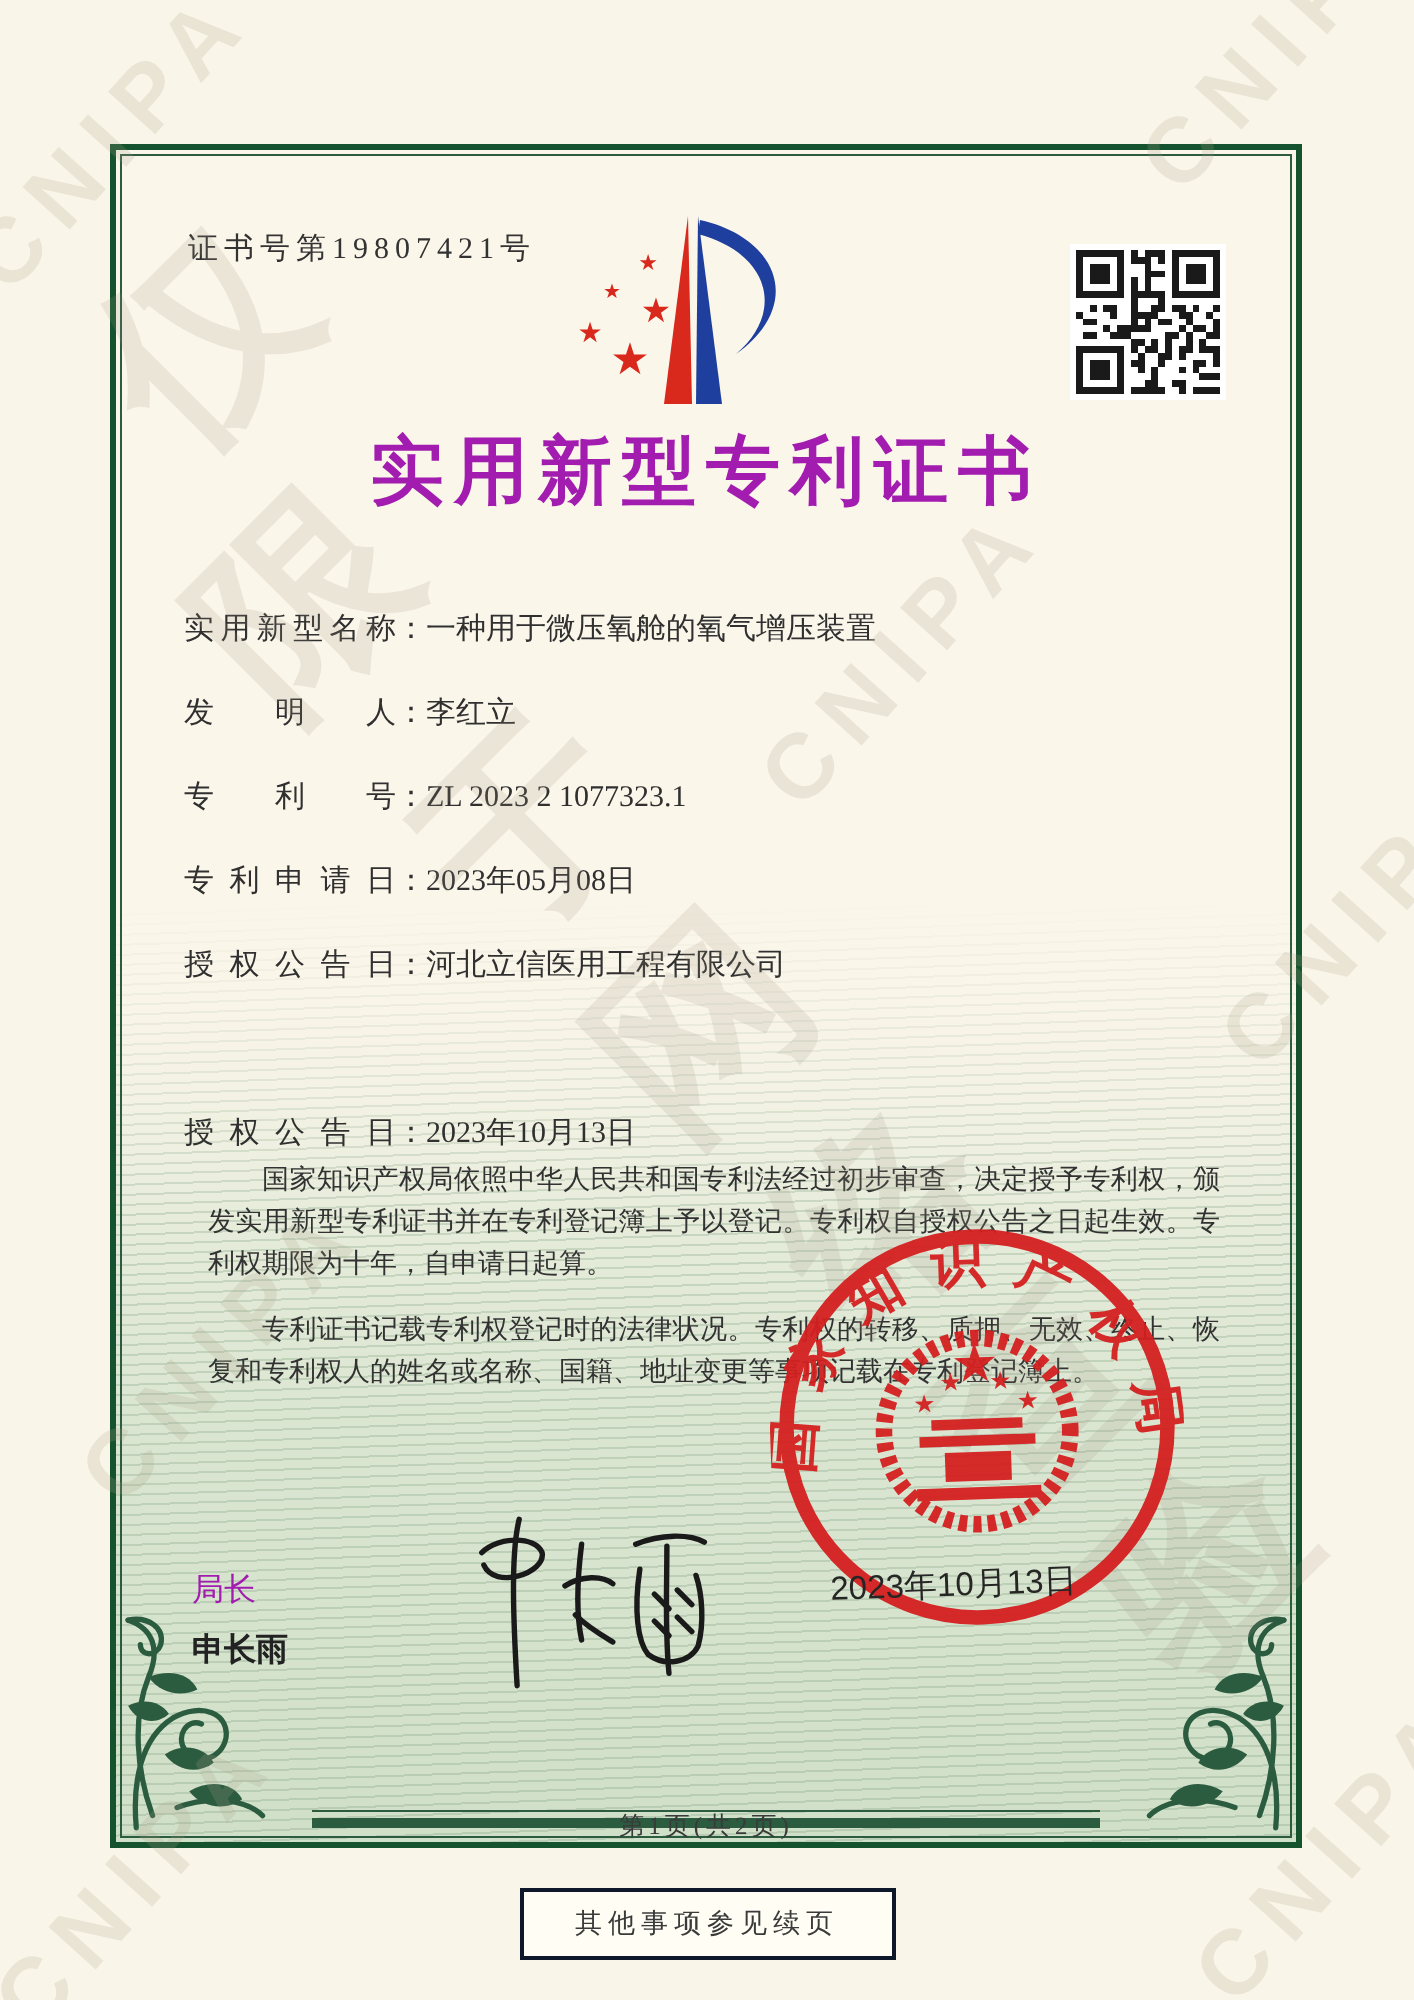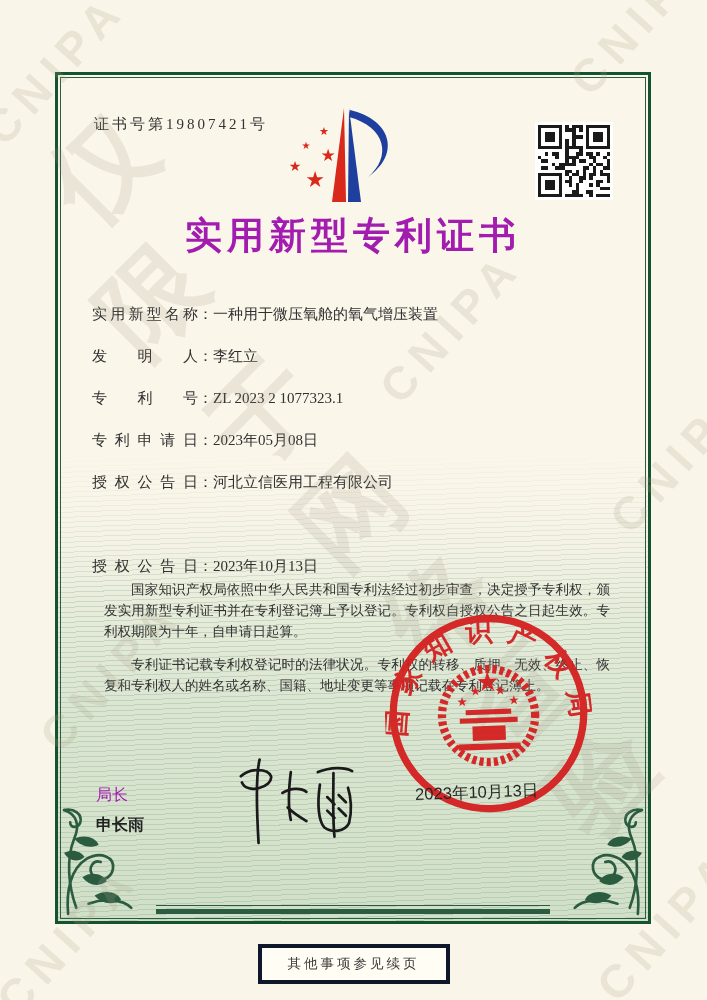--- a/index.html
+++ b/index.html
@@ -47,21 +47,21 @@
   .paras p + p{margin-top:7px;}
   .sig-title{position:absolute;left:38px;top:710px;font-size:16px;
              font-family:"Liberation Sans","DejaVu Sans",sans-serif;color:#a21caf;}
   .sig-name{position:absolute;left:38px;top:740px;font-size:16px;
             font-family:"Liberation Sans","DejaVu Sans",sans-serif;color:#222;font-weight:bold;}
   .sig-svg{position:absolute;left:132px;top:668px;width:212px;height:104px;}
   .seal{position:absolute;left:385px;top:610px;width:207px;height:207px;transform:rotate(-2deg);opacity:0.95;}
   .page-no{position:absolute;left:0;right:0;top:830px;text-align:center;font-size:12.5px;
            letter-spacing:2px;color:#3a3a3a;}
   .footer-box{position:absolute;left:50%;top:944px;transform:translateX(-50%);z-index:8;
-              background:#fffdf4;border:4px solid #0f172a;padding:7px 26px;font-size:13.5px;
+              background:#fffdf4;border:2px solid #0f172a;padding:7px 26px;font-size:13.5px;
               letter-spacing:3px;color:#3a3a3a;white-space:nowrap;}
 </style>
 </head>
 <body>
 
 <div class="page">
 
   <div class="wm-layer">
     <span class="wm-cnipa" style="left:-38px;top:42px">CNIPA</span>
     <span class="wm-cnipa" style="left:548px;top:-8px">CNIPA</span>
@@ -305,20 +305,21 @@
           <path d="M86,28 C98,23 112,23 119,27"></path>
           <path d="M101,29 C101,50 100,70 102,90"></path>
           <path d="M88,40 C85,60 87,75 92,81 C100,87 112,85 116,77 C119,66 118,52 115,43"></path>
           <path d="M95,52 l7,7"></path>
             <path d="M106,50 l7,7"></path>
           <path d="M95,65 l7,7"></path>
             <path d="M106,63 l7,7"></path>
         </g>
       </svg>
 
+      <div class="page-no">第1页(共2页)</div>
     </div>
   </div>
 
   <svg class="seal" style="z-index:12" viewBox="0 0 200 200">
     <circle cx="100" cy="100" r="92" fill="none" stroke="#d42020" stroke-width="7"></circle>
     <defs>
       <path id="sealArc" d="M 28,144 A 80,80 0 1 1 172,144" fill="none"></path>
     </defs>
     <text style="font-size:26px;font-weight:bold;letter-spacing:13px;fill:#d42020;font-family:'Liberation Serif',serif">
       <textPath href="#sealArc" startOffset="50%" text-anchor="middle">国家知识产权局</textPath>

